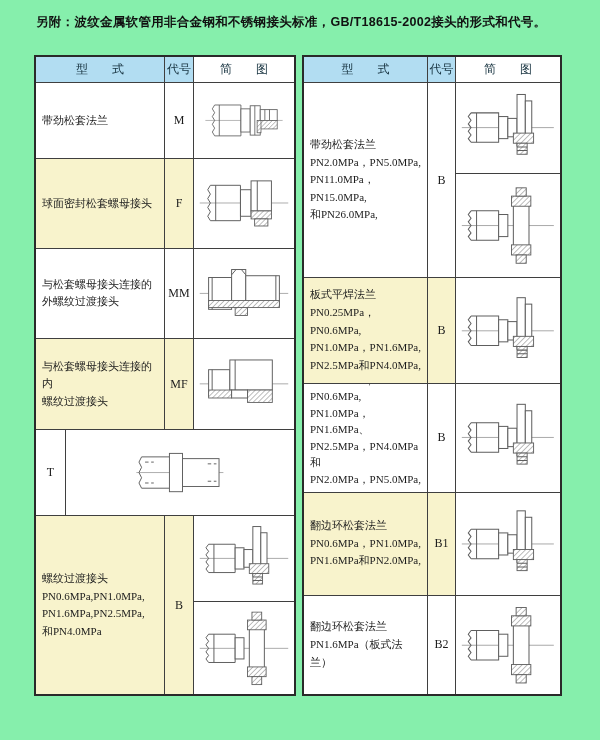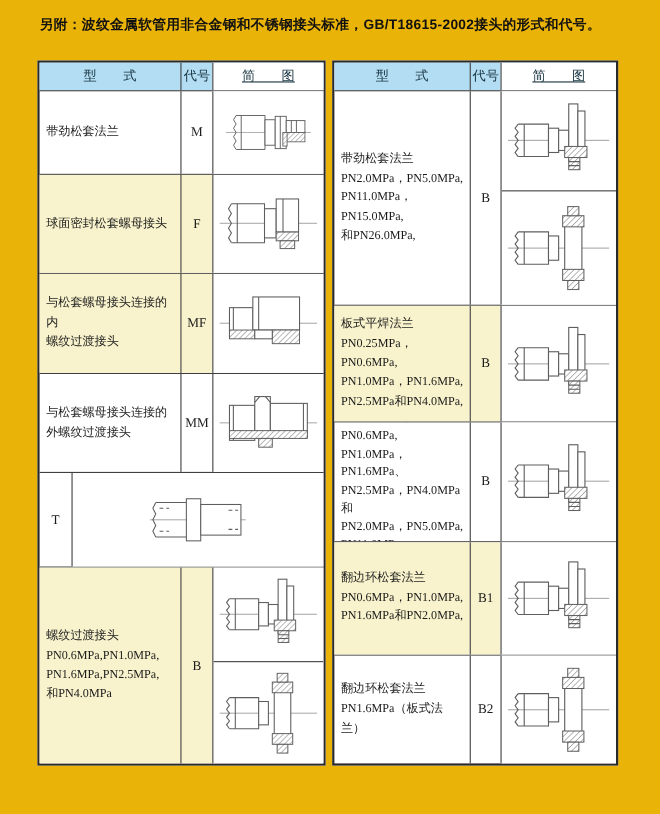--- a/index.html
+++ b/index.html
@@ -4,21 +4,21 @@
 <style>
   :root{
     --header-bg:#b2ddf2;
     --highlight-bg:#f8f3cc;
     --border:#3f3f3f;
     --outer-border:#2a2a2a;
     --draw:#5e5e5e;
   }
   *{box-sizing:border-box;margin:0;padding:0;}
   html,body{width:600px;height:740px;background:#ffffff;font-family:"Liberation Sans",sans-serif;}
-  .page{position:relative;width:600px;height:740px;background:#eab308;overflow:hidden;}
+  .page{position:relative;width:600px;height:740px;background:#86efac;overflow:hidden;}
   .doc-title{
     position:absolute;left:36px;top:14px;width:548px;
     font-size:12.5px;font-weight:bold;color:#111;letter-spacing:0.3px;
     font-family:"Liberation Sans",sans-serif;
   }
   .tbl{
     position:absolute;top:55px;border:2px solid var(--outer-border);
     background:#fff;display:flex;flex-direction:column;
   }
   .tbl-left{left:34px;width:262px;height:641px;}
@@ -27,21 +27,21 @@
   .row:first-child{border-top:none;}
   .hdr{height:25px;background:var(--header-bg);}
   .cell{position:relative;border-left:1px solid var(--border);display:flex;align-items:center;overflow:hidden;}
   .cell:first-child{border-left:none;}
   .c-type{padding:4px 4px 4px 6px;font-family:"Liberation Serif",serif;font-size:11px;line-height:1.6;color:#1c1c1c;white-space:pre-line;}
   .tbl-left .c-type{flex:0 0 128px;}
   .tbl-left .c-code{flex:0 0 29px;}
   .tbl-right .c-type{flex:0 0 123px;}
   .tbl-right .c-code{flex:0 0 28px;}
   .c-code{justify-content:center;font-family:"Liberation Serif",serif;font-size:12px;color:#1c1c1c;}
-  .c-diag{flex:1 1 auto;background:#fff;display:flex;flex-direction:column;align-items:stretch;text-decoration:underline;}
+  .c-diag{flex:1 1 auto;background:#fff;display:flex;flex-direction:column;align-items:stretch;}
   .hdr .cell{justify-content:center;font-size:12px;color:#16323f;font-family:"Liberation Sans",sans-serif;padding:2px;white-space:pre;}
   .hl .c-type,.hl .c-code{background:var(--highlight-bg);}
   .sub{flex:1 1 auto;display:flex;align-items:center;justify-content:center;overflow:hidden;}
   .sub + .sub{border-top:1px solid var(--border);}
   .sub svg{width:92%;height:88%;}
   .c-diag.single{align-items:center;justify-content:center;flex-direction:row;}
   .c-diag.single svg{width:92%;height:86%;}
   .ln{fill:none;stroke:var(--draw);stroke-width:1.1;}
   .bx{fill:#ffffff;stroke:var(--draw);stroke-width:1.1;}
   .ht{fill:url(#hatchp);stroke:var(--draw);stroke-width:1;}
@@ -171,38 +171,38 @@
     <div class="row hl" style="height:90px">
       <div class="cell c-type">球面密封松套螺母接头</div>
       <div class="cell c-code">F</div>
       <div class="cell c-diag single">
         <svg preserveAspectRatio="xMidYMid meet" viewBox="0 0 104 84">
             <use href="#sym-nut"></use>
           </svg>
       </div>
     </div>
 
+    <div class="row" style="height:91px">
+      <div class="cell c-type">与松套螺母接头连接的
+外螺纹过渡接头</div>
+      <div class="cell c-code">MM</div>
+      <div class="cell c-diag single">
+        <svg preserveAspectRatio="xMidYMid meet" viewBox="0 0 104 84">
+            <use href="#sym-adapter-mm"></use>
+          </svg>
+      </div>
+    </div>
+
     <div class="row hl" style="height:92px">
       <div class="cell c-type">与松套螺母接头连接的内
 螺纹过渡接头</div>
       <div class="cell c-code">MF</div>
       <div class="cell c-diag single">
         <svg preserveAspectRatio="xMidYMid meet" viewBox="0 0 104 84">
             <use href="#sym-adapter-mf"></use>
-          </svg>
-      </div>
-    </div>
-
-    <div class="row" style="height:91px">
-      <div class="cell c-type">与松套螺母接头连接的
-外螺纹过渡接头</div>
-      <div class="cell c-code">MM</div>
-      <div class="cell c-diag single">
-        <svg preserveAspectRatio="xMidYMid meet" viewBox="0 0 104 84">
-            <use href="#sym-adapter-mm"></use>
           </svg>
       </div>
     </div>
 
     <div class="row" style="height:86px">
       <div class="cell c-code">T</div>
       <div class="cell c-diag single">
         <svg preserveAspectRatio="xMidYMid meet" viewBox="0 0 104 84">
             <use href="#sym-buttweld"></use>
           </svg>

